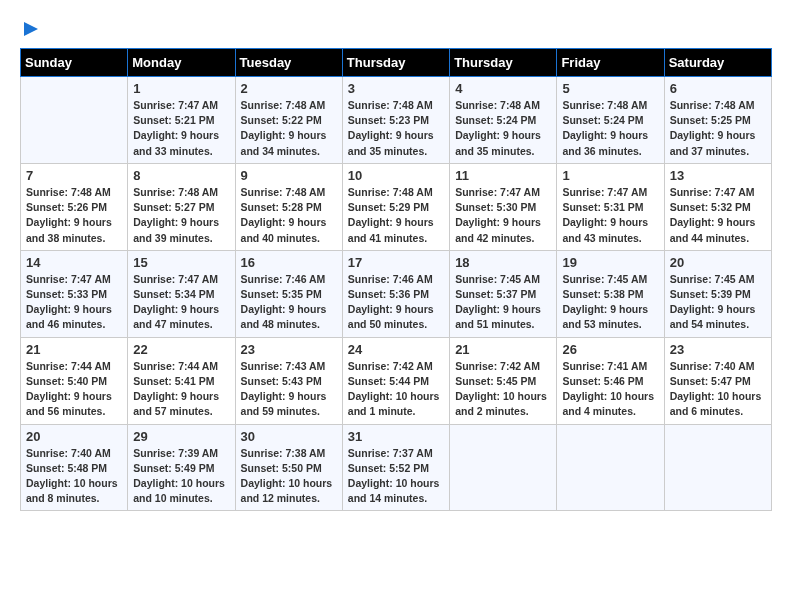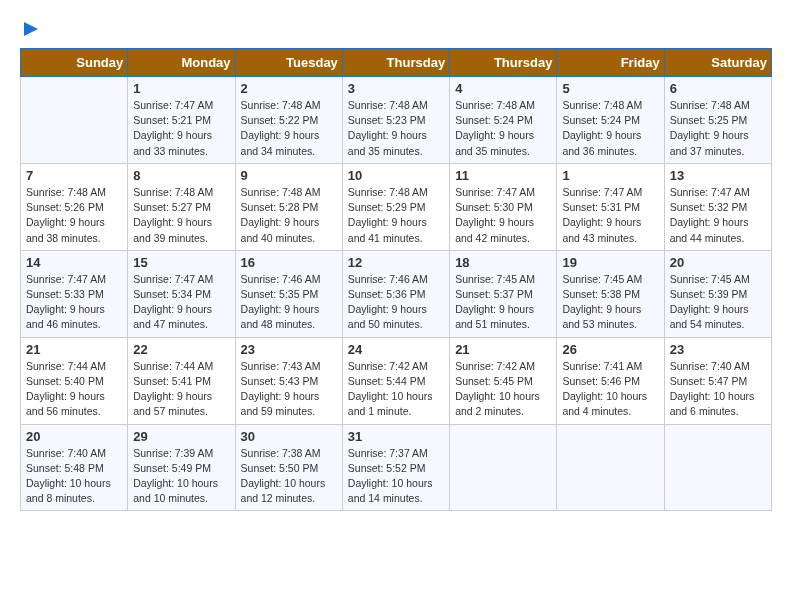--- a/index.html
+++ b/index.html
@@ -27,24 +27,24 @@
     .subtitle {
       font-size: 16px;
       color: #555;
     }
     .calendar {
       width: 100%;
       border-collapse: collapse;
       font-size: 11px;
     }
     .calendar thead th {
-      background: #a16207;
+      background: #000000;
       color: #fff;
       padding: 6px 4px;
-      text-align: right;
+      text-align: left;
       font-size: 13px;
       font-weight: bold;
       border: 1px solid #1a73d4;
     }
     .calendar tbody td {
       border: 1px solid #ccc;
       vertical-align: top;
       padding: 4px 5px;
       width: 107px;
       min-height: 80px;
@@ -60,20 +60,21 @@
       font-size: 13px;
       font-weight: bold;
       color: #333;
       display: block;
       margin-bottom: 2px;
     }
     .day-info {
       color: #333;
       line-height: 1.45;
       font-size: 10.5px;
+      font-weight: bold;
     }
     .empty-cell {
       background: #f5f8ff !important;
     }
     
     .logo-container {
       display: flex;
       align-items: center;
     }
     .logo-text-general {
@@ -188,21 +189,21 @@
         </td>
         <td>
           <span class="day-num">15</span>
           <div class="day-info">Sunrise: 7:47 AM<br>Sunset: 5:34 PM<br>Daylight: 9 hours<br>and 47 minutes.</div>
         </td>
         <td>
           <span class="day-num">16</span>
           <div class="day-info">Sunrise: 7:46 AM<br>Sunset: 5:35 PM<br>Daylight: 9 hours<br>and 48 minutes.</div>
         </td>
         <td>
-          <span class="day-num">12</span>
+          <span class="day-num">17</span>
           <div class="day-info">Sunrise: 7:46 AM<br>Sunset: 5:36 PM<br>Daylight: 9 hours<br>and 50 minutes.</div>
         </td>
         <td>
           <span class="day-num">18</span>
           <div class="day-info">Sunrise: 7:45 AM<br>Sunset: 5:37 PM<br>Daylight: 9 hours<br>and 51 minutes.</div>
         </td>
         <td>
           <span class="day-num">19</span>
           <div class="day-info">Sunrise: 7:45 AM<br>Sunset: 5:38 PM<br>Daylight: 9 hours<br>and 53 minutes.</div>
         </td>

